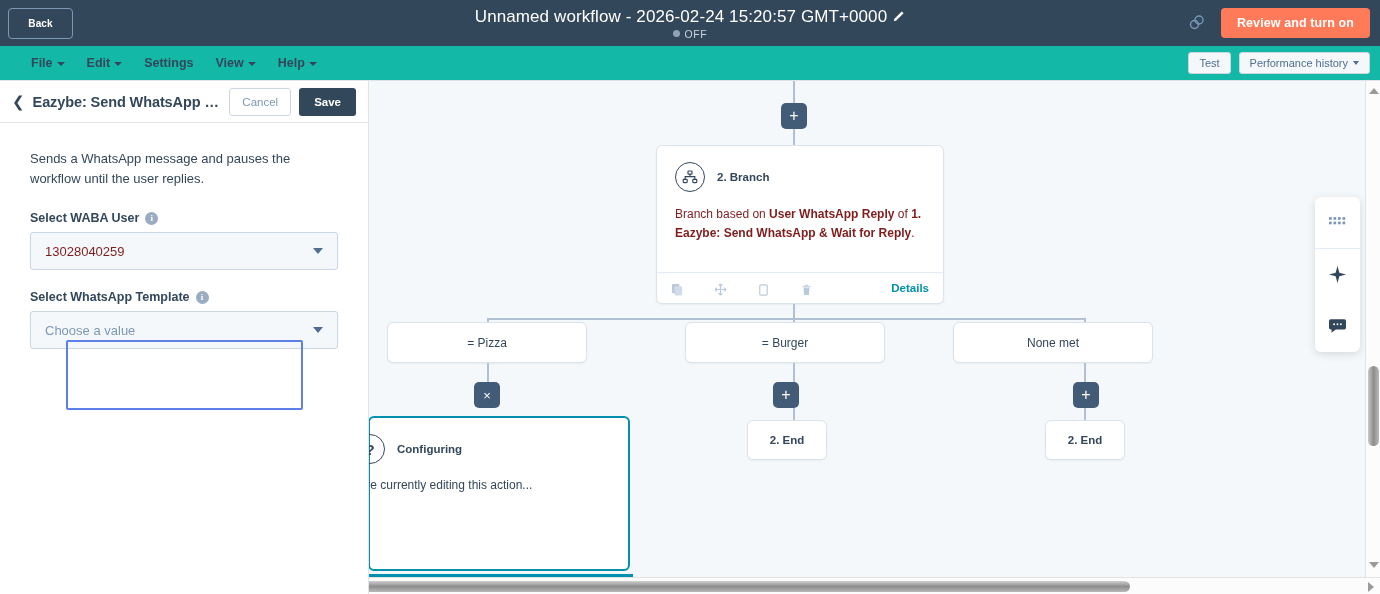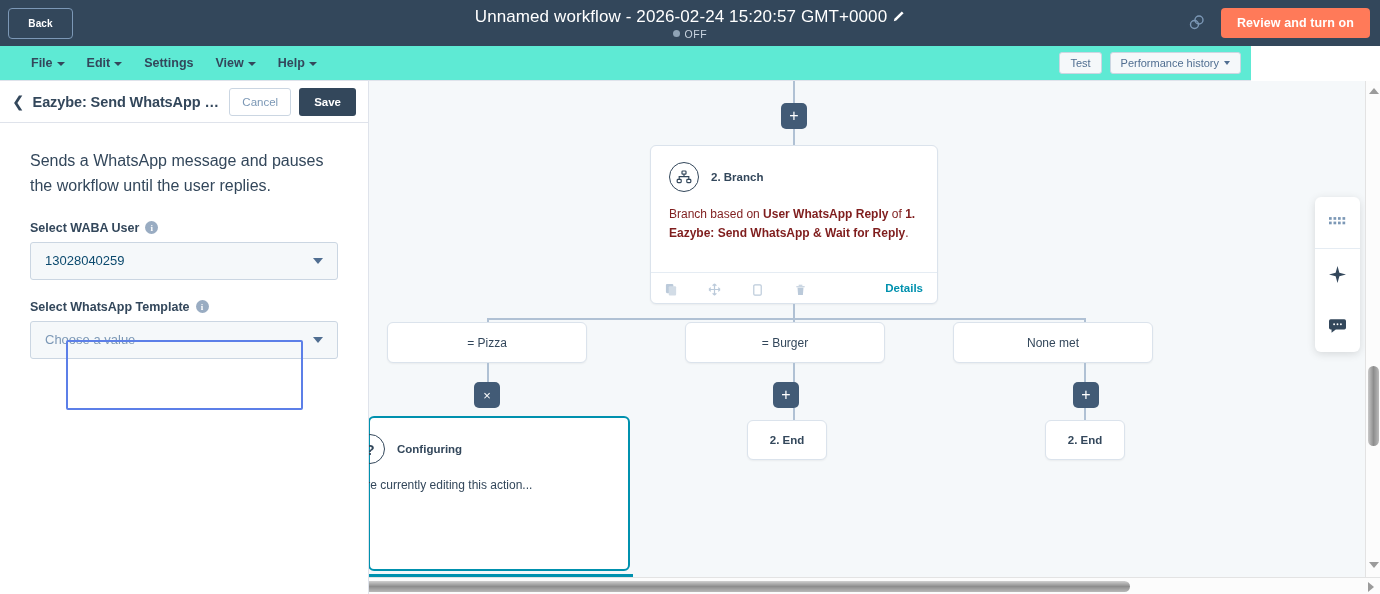--- a/index.html
+++ b/index.html
@@ -41,22 +41,22 @@
   }
   .link-icon { width: 20px; height: 20px; cursor: pointer; }
   .review-btn {
     background: #ff7a59; color: #ffffff; border: none; border-radius: 4px;
     height: 30px; padding: 0 16px; font-size: 12.5px; font-weight: bold;
     cursor: pointer; letter-spacing: .1px;
   }
 
   
   .menubar {
-    position: absolute; left: 0; top: 46px; width: 1251px; height: 35px;
-    background: #5eead4; border-bottom: 1px solid #dfe3eb;
+    position: absolute; left: 0; top: 46px; width: 1380px; height: 35px;
+    background: #14b8a6; border-bottom: 1px solid #dfe3eb;
     display: flex; align-items: center;
   }
   .menu-item {
     display: flex; align-items: center; gap: 4px;
     color: #33475b; font-size: 12.5px; font-weight: bold;
     padding: 0 11px; height: 34px; cursor: pointer;
   }
   .menu-item:first-child { margin-left: 20px; }
   .caret { width: 0; height: 0; border-left: 4px solid transparent; border-right: 4px solid transparent; border-top: 4.5px solid #33475b; margin-top: 2px; }
   .menubar-right { position: absolute; right: 10px; display: flex; align-items: center; gap: 8px; }
@@ -83,36 +83,36 @@
   }
   .cancel-btn {
     height: 28px; border: 1px solid #cbd6e2; border-radius: 3px; background: #ffffff;
     color: #7c98b6; font-size: 11.5px; padding: 0 12px; cursor: pointer;
   }
   .save-btn {
     height: 28px; border: none; border-radius: 3px; background: #33475b;
     color: #ffffff; font-size: 11.5px; font-weight: bold; padding: 0 15px; cursor: pointer;
   }
   .lp-body { padding: 26px 30px 0 30px; }
-  .lp-desc { color: #33475b; font-size: 16px; line-height: 1.55; margin-bottom: 22px; }
+  .lp-desc { color: #33475b; font-size: 13px; line-height: 1.55; margin-bottom: 22px; }
   .field-label {
     color: #33475b; font-size: 12.5px; font-weight: bold;
     display: flex; align-items: center; gap: 6px; margin-bottom: 7px;
   }
   .info-icon {
     width: 13px; height: 13px; border-radius: 50%; background: #99acc2;
     color: #ffffff; font-size: 9px; font-weight: bold;
     display: flex; align-items: center; justify-content: center;
     font-family: "Liberation Serif", serif; cursor: pointer;
   }
   .select-box {
     position: relative; height: 38px; background: #f5f8fa;
     border: 1px solid #cbd6e2; border-radius: 3px;
     display: flex; align-items: center; padding: 0 14px;
-    font-size: 13px; color: #0c4a6e; cursor: pointer; margin-bottom: 20px;
+    font-size: 13px; color: #7f1d1d; cursor: pointer; margin-bottom: 20px;
   }
   .select-box.placeholder { color: #7c98b6; }
   .sel-caret {
     position: absolute; right: 14px; width: 0; height: 0;
     border-left: 5px solid transparent; border-right: 5px solid transparent;
     border-top: 6px solid #506e91;
   }
   .focus-ring {
     position: absolute; left: 66px; top: 259px; width: 237px; height: 70px;
     border: 2px solid #5c7fe8; border-radius: 2px; pointer-events: none; z-index: 40;
@@ -130,21 +130,21 @@
   .edge { position: absolute; background: #b0c1d4; }
   .plusbtn {
     position: absolute; width: 26px; height: 26px; border-radius: 5px;
     background: #425b76; color: #ffffff; display: flex;
     align-items: center; justify-content: center; font-size: 16px;
     cursor: pointer; z-index: 6;
   }
   .plusbtn.x { font-size: 13px; }
 
   
-  #branch-node { left: 281px; top: 64px; width: 288px; height: 159px; }
+  #branch-node { left: 287px; top: 64px; width: 288px; height: 159px; }
   .bn-head { display: flex; align-items: center; gap: 12px; padding: 16px 18px 0 18px; }
   .bn-icon-circle {
     width: 30px; height: 30px; border-radius: 50%; border: 1.6px solid #33475b;
     display: flex; align-items: center; justify-content: center;
   }
   .bn-title { color: #33475b; font-size: 11.5px; font-weight: bold; }
   .bn-desc {
     padding: 13px 18px 0 18px; color: #7f1d1d; font-size: 12px; line-height: 1.55;
   }
   .bn-desc b { font-weight: bold; }

